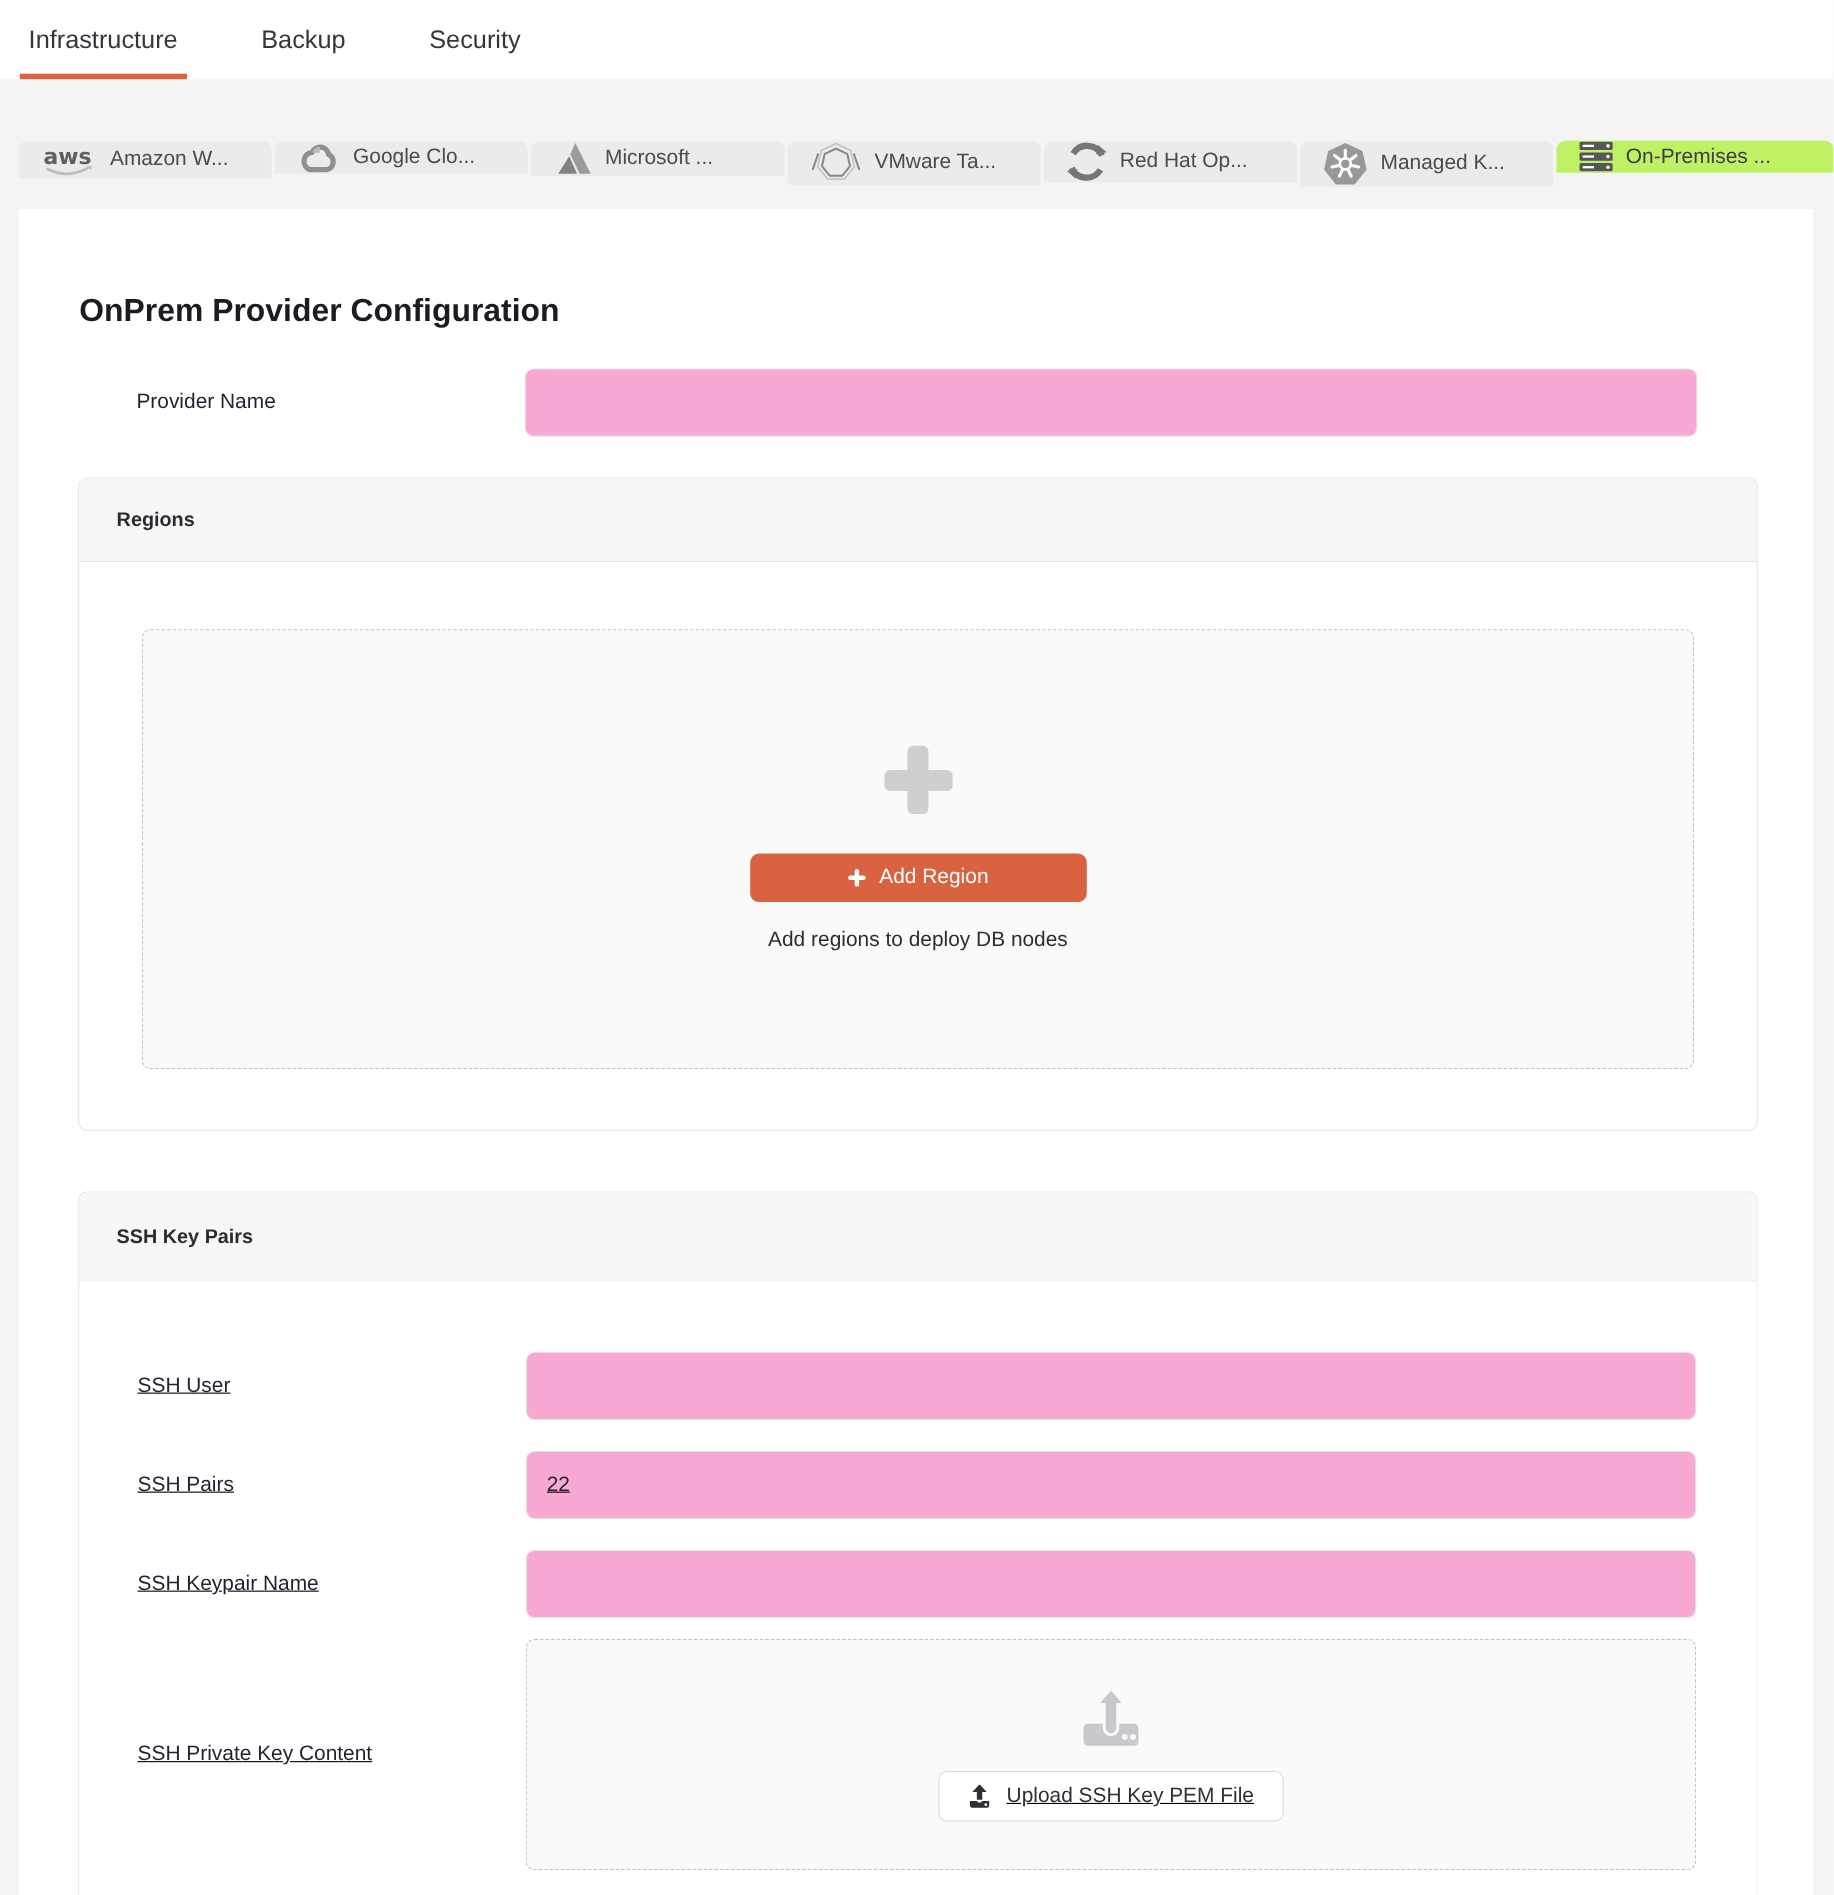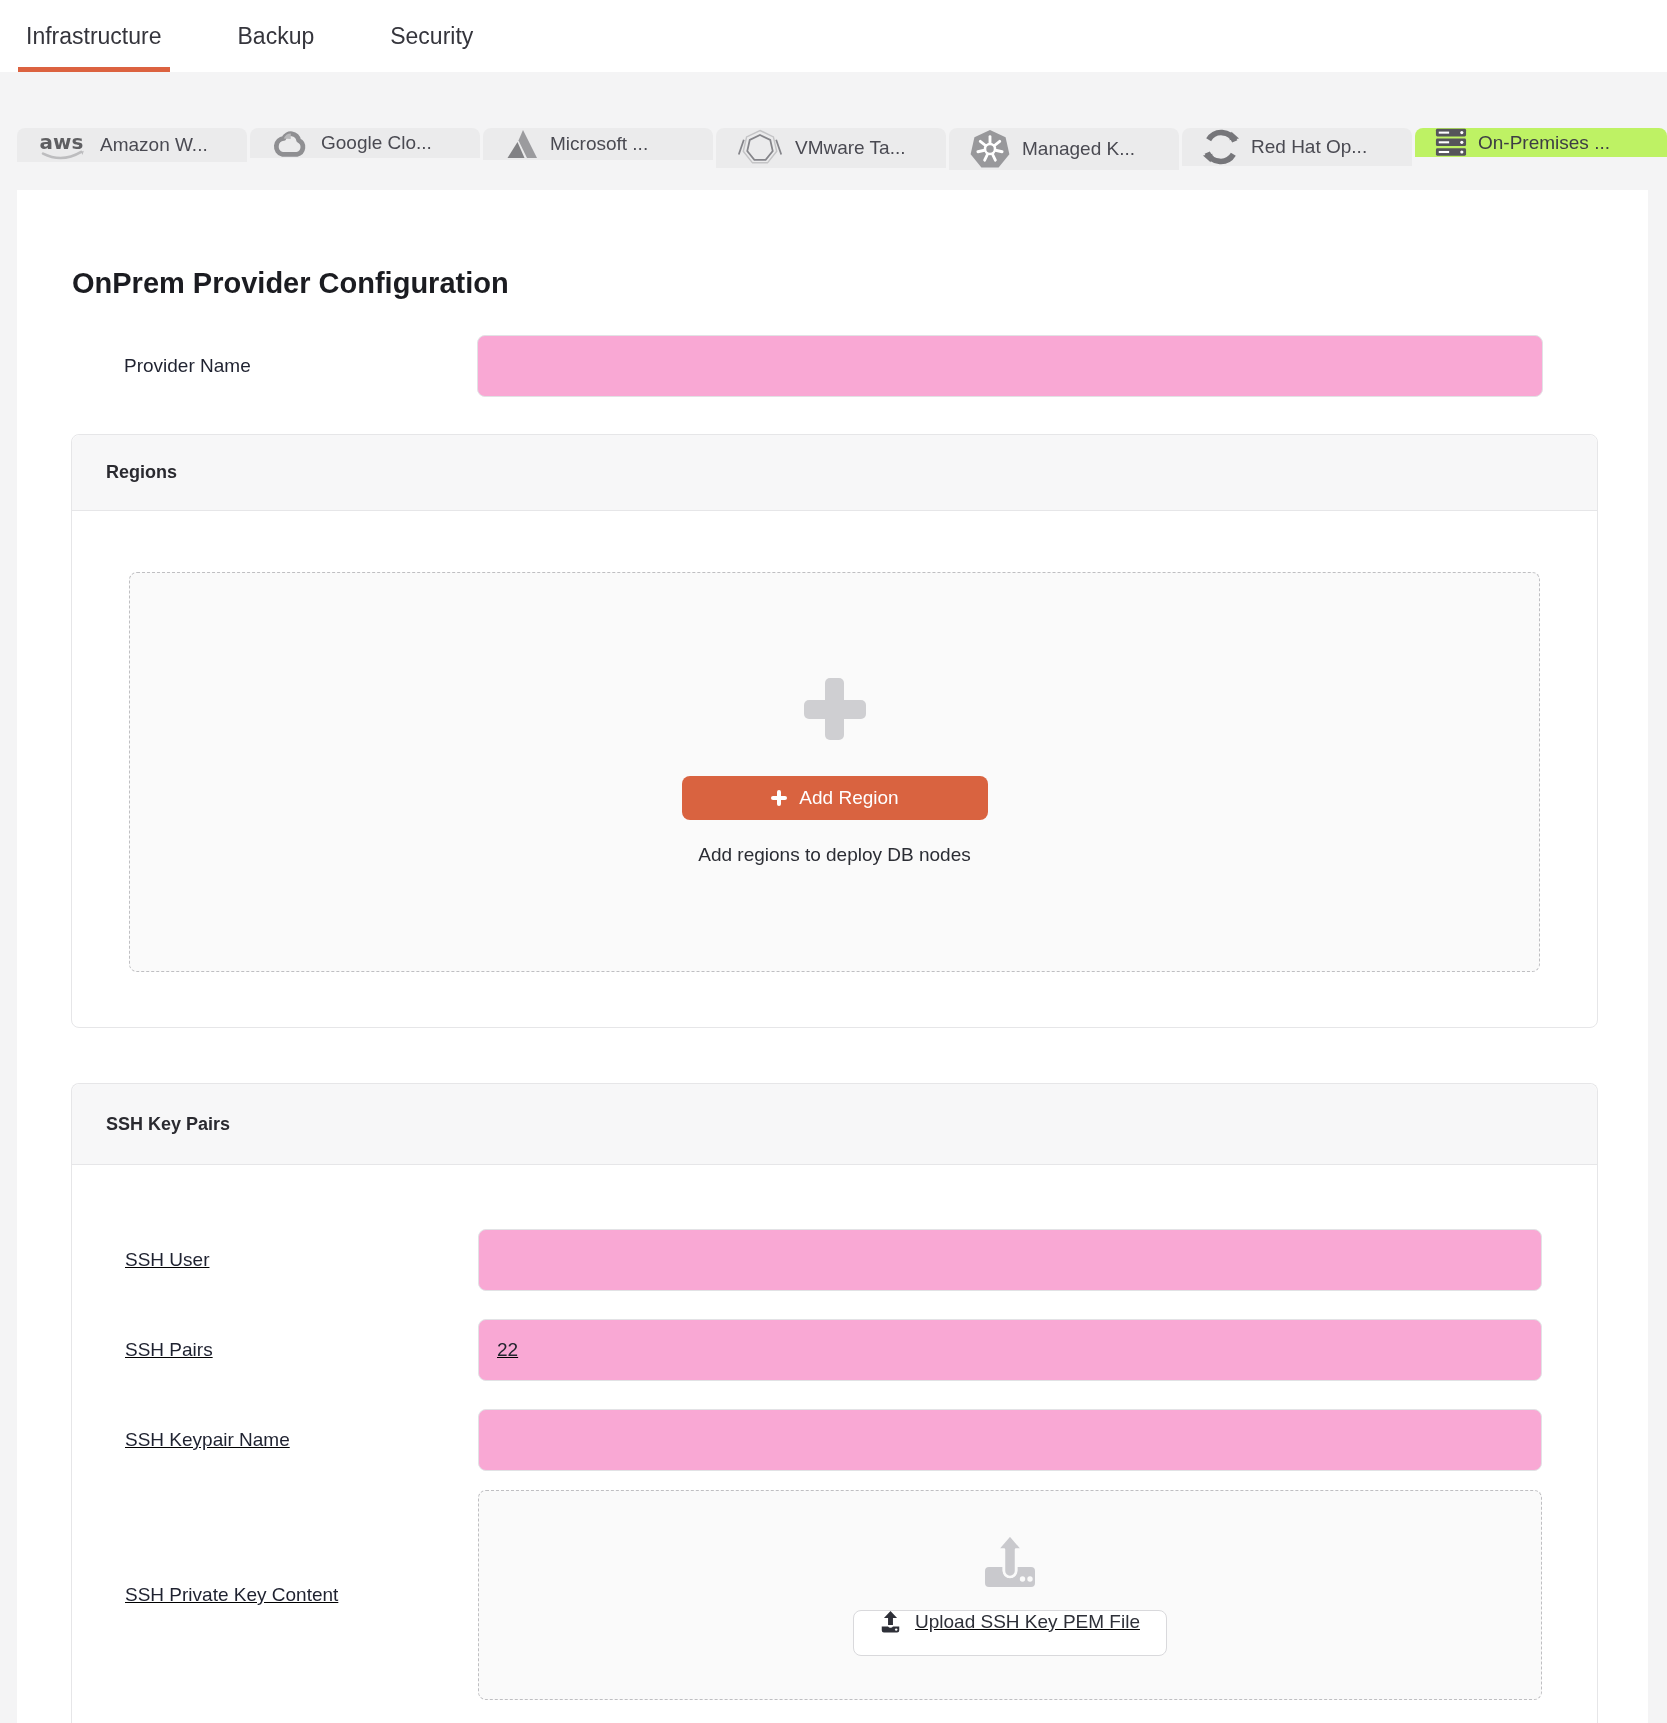--- a/index.html
+++ b/index.html
@@ -52,21 +52,21 @@
     justify-content:center;gap:11px;cursor:pointer;font-family:inherit;}
   .regions-hint{margin-top:24px;font-size:19px;color:#2b2d34;}
 
   .ssh-body{padding:64px 55px 60px 53px;}
   .ssh-row{display:flex;align-items:center;text-decoration:underline;}
   .ssh-row + .ssh-row{margin-top:28px;}
   .ssh-row.upload-row{margin-top:19px;align-items:center;}
   .upload-area{width:1066px;height:210px;box-sizing:border-box;border:1px dashed #bfbfc2;border-radius:8px;
     background:#fafafa;display:flex;flex-direction:column;align-items:center;justify-content:center;}
   .btn-upload{margin-top:22px;height:46px;box-sizing:border-box;background:#ffffff;border:1px solid #d9d9dc;
-    border-radius:8px;padding:0 26px;display:flex;align-items:flex-start;gap:14px;font-size:19px;color:#2e3038;
+    border-radius:8px;padding:0 26px;display:flex;align-items:center;gap:14px;font-size:19px;color:#2e3038;
     cursor:pointer;font-family:inherit;}
 </style>
 </head>
 <body>
 
 <div class="screen">
 
   <div class="topnav">
     <div class="topnav-item active">Infrastructure</div>
     <div class="topnav-item">Backup</div>
@@ -109,51 +109,51 @@
     <div class="ptab">
       <span class="ticon">
         <svg width="48" height="40" viewBox="0 0 52 40">
           <polygon points="26,1 40.5,8 44.1,23.6 34.1,36.1 17.9,36.1 7.9,23.6 11.5,8" fill="none" stroke="#c4c4c6" stroke-width="1.6"></polygon>
           <polygon points="26,6 37.1,11.3 39.8,23.2 32.1,32.8 19.9,32.8 12.2,23.2 14.9,11.3" fill="none" stroke="#85858a" stroke-width="1.9"></polygon>
           <line x1="3" y1="27" x2="8.5" y2="11" stroke="#85858a" stroke-width="1.9"></line>
           <line x1="49" y1="27" x2="43.5" y2="11" stroke="#85858a" stroke-width="1.9"></line>
         </svg>
       </span>
       <span>VMware Ta...</span>
+    </div>
+
+    <div class="ptab">
+      <span class="ticon">
+        <svg width="38" height="38" viewBox="0 0 40 40">
+          <path d="M34.5 14 A15.5 15.5 0 0 0 7 12.3" stroke="#76767a" stroke-width="6" fill="none"></path>
+          <path d="M5.5 26 A15.5 15.5 0 0 0 33 27.7" stroke="#76767a" stroke-width="6" fill="none"></path>
+          <polygon points="31,4 39,11 29,13" fill="#76767a"></polygon>
+          <polygon points="9,36 1,29 11,27" fill="#76767a"></polygon>
+        </svg>
+      </span>
+      <span>Red Hat Op...</span>
     </div>
 
     <div class="ptab">
       <span class="ticon">
         <svg width="42" height="42" viewBox="0 0 44 44">
           <polygon points="22,2 38.3,9.8 42.3,27.4 31,41.5 13,41.5 1.7,27.4 5.7,9.8" fill="#98989b"></polygon>
           <g stroke="#ffffff" stroke-width="3" stroke-linecap="round">
             <line x1="22" y1="22" x2="22" y2="9"></line>
             <line x1="22" y1="22" x2="32.2" y2="13.9"></line>
             <line x1="22" y1="22" x2="34.7" y2="24.9"></line>
             <line x1="22" y1="22" x2="27.6" y2="33.7"></line>
             <line x1="22" y1="22" x2="16.4" y2="33.7"></line>
             <line x1="22" y1="22" x2="9.3" y2="24.9"></line>
             <line x1="22" y1="22" x2="11.8" y2="13.9"></line>
           </g>
           <circle cx="22" cy="22" r="5.2" fill="#98989b" stroke="#ffffff" stroke-width="2.6"></circle>
         </svg>
       </span>
       <span>Managed K...</span>
-    </div>
-
-    <div class="ptab">
-      <span class="ticon">
-        <svg width="38" height="38" viewBox="0 0 40 40">
-          <path d="M34.5 14 A15.5 15.5 0 0 0 7 12.3" stroke="#76767a" stroke-width="6" fill="none"></path>
-          <path d="M5.5 26 A15.5 15.5 0 0 0 33 27.7" stroke="#76767a" stroke-width="6" fill="none"></path>
-          <polygon points="31,4 39,11 29,13" fill="#76767a"></polygon>
-          <polygon points="9,36 1,29 11,27" fill="#76767a"></polygon>
-        </svg>
-      </span>
-      <span>Red Hat Op...</span>
     </div>
 
     <div class="ptab active">
       <span class="ticon">
         <svg width="32" height="29" viewBox="0 0 34 30">
           <g fill="#55555a">
             <rect x="1" y="0.5" width="32" height="8" rx="1.5"></rect>
             <rect x="1" y="10.8" width="32" height="8" rx="1.5"></rect>
             <rect x="1" y="21.1" width="32" height="8" rx="1.5"></rect>
           </g>

